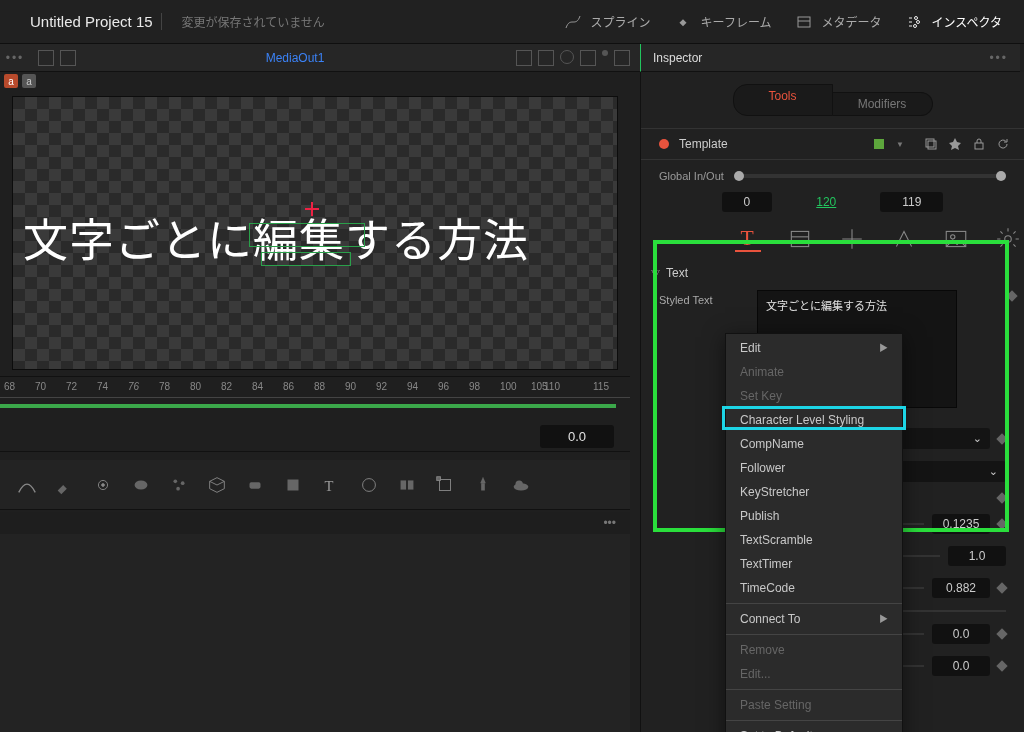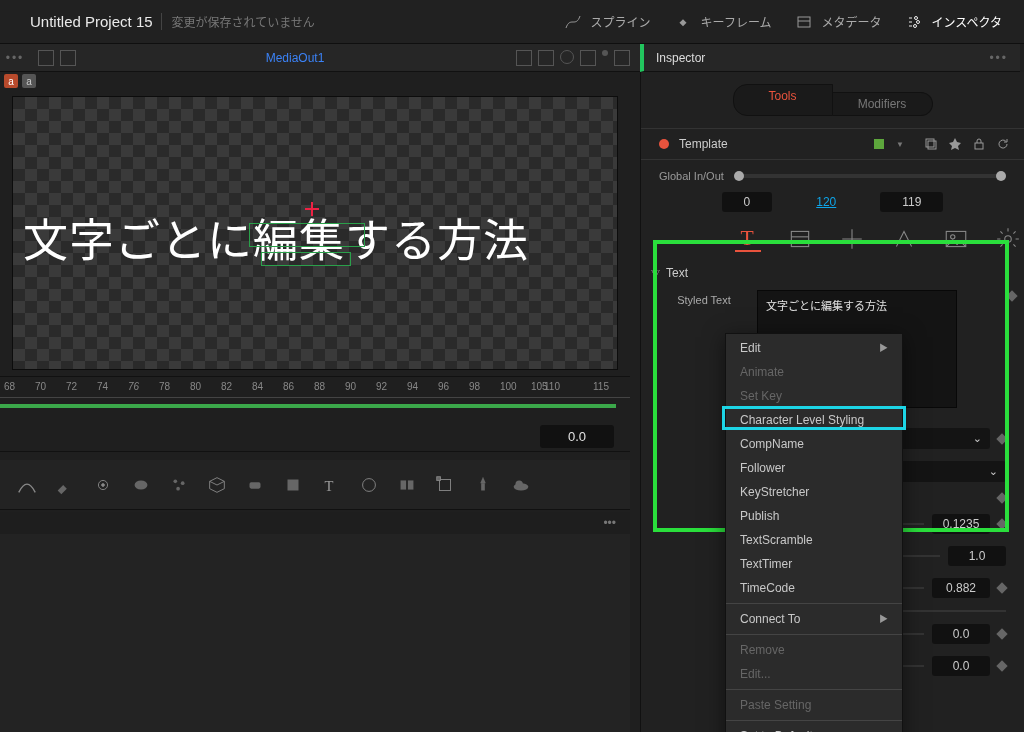--- a/index.html
+++ b/index.html
@@ -13,21 +13,21 @@
   }
 
   
   .header {
     position: absolute; left: 0; top: 0; width: 1024px; height: 44px;
     background: #212121;
     display: flex; align-items: center;
     border-bottom: 1px solid #0f0f0f;
   }
   .header .title { margin-left: 30px; font-size: 15px; color: #eaeaea; }
-  .header .dirty { margin-left: 8px; color: #777; font-size: 12px; border-left:1px solid #444; padding-left:10px;}
+  .header .dirty { margin-left: 8px; color: #777; font-size: 12px; border-left:1px solid #444; padding-left:20px;}
   .header .nav { margin-left: auto; display: flex; gap: 4px; padding-right: 12px; }
   .nav-btn {
     display: flex; align-items: center; gap: 10px;
     padding: 6px 10px; color: #aaa;
     border-radius: 4px; cursor: pointer;
   }
   .nav-btn.active { color: #fff; }
   .nav-btn .ic { width: 16px; height: 16px; display:inline-block; }
 
   
@@ -39,21 +39,21 @@
   .subbar .dots-l { width: 30px; text-align: center; color: #666; letter-spacing:2px;}
   .subbar .view-icons { display:flex; gap:6px; padding:0 8px; color:#777;}
   .subbar .media-label { flex: 1; text-align: center; color: #3b82f6; }
   .subbar .right-icons { display:flex; gap:6px; padding:0 10px; color:#777;}
   .mini-ic { width:16px; height:16px; border:1px solid #555; display:inline-block; }
   .mini-dot { width:6px; height:6px; border-radius:50%; background:#555;}
 
   .inspector-hdr {
     position:absolute; left:640px; top:44px; width:380px; height:28px;
     background:#262626; display:flex; align-items:center; padding:0 12px;
-    border-left:4px solid #22c55e; border-bottom:1px solid #111;
+    border-left:1px solid #22c55e; border-bottom:1px solid #111;
   }
   .inspector-hdr .lbl { color:#ddd; font-weight:500; }
   .inspector-hdr .dots { margin-left:auto; color:#666; letter-spacing:2px;}
 
   
   .tag-row {
     position:absolute; left:0; top:72px; width:640px; height:18px;
     background:#1f1f1f; display:flex; gap:4px; padding-left:4px; align-items:center;
   }
   .atag { width:14px; height:14px; border-radius:2px; display:flex; align-items:center; justify-content:center; font-size:10px; }
@@ -149,35 +149,35 @@
   .tool-icons { display:flex; gap:10px; margin-left:10px; }
   .tiny-ic { width:14px; height:14px; color:#888; }
 
   .global-row { display:flex; align-items:center; gap:10px; padding:10px 18px 4px;}
   .global-row .lbl{ color:#999; font-size:11px; }
   .slider { flex:1; height:4px; background:#333; border-radius:2px; position:relative;}
   .slider .ball { position:absolute; top:-3px; width:10px; height:10px; border-radius:50%; background:#aaa;}
   .ball.l{ left:0;} .ball.r{ right:0;}
   .io-nums { display:flex; gap:44px; justify-content:center; padding:6px 0 14px;}
   .numbox { background:#111; padding:3px 22px; border-radius:3px; font-size:12px;}
-  .numplain { color:#0ea5e9; padding-top:3px;text-decoration:underline;}
+  .numplain { color:#22c55e; padding-top:3px;text-decoration:underline;}
 
   .tab-icons { display:flex; gap:26px; padding:0 0 0 94px; align-items:center;}
   .tab-icon { width:26px; height:26px; color:#888; display:flex; align-items:center; justify-content:center;}
   .tab-icon.active { color:#e9533d; border-bottom:2px solid #e9533d; padding-bottom:2px;}
 
   .green-box {
     position:absolute; left:12px; top:168px; width:356px; height:292px;
     border:4px solid #2adf3c; pointer-events:none;
   }
 
   .section-hdr { display:flex; align-items:center; padding:14px 10px 2px; gap:6px; font-size:12px; }
   .section-hdr .chev { font-size:9px; color:#aaa;}
   .prop-row { display:flex; align-items:flex-start; padding:8px 18px; gap:8px; position:relative;}
-  .prop-row .plabel { width:90px; text-align:center; color:#aaa; font-size:11px; padding-top:4px;}
+  .prop-row .plabel { width:90px; text-align:left; color:#aaa; font-size:11px; padding-top:4px;}
   .textarea {
     width:200px; height:118px; background:#141414; border:1px solid #080808;
     padding:6px 8px; font-size:11px; color:#e2e2e2;
   }
   .key-diamond {
     position:absolute; width:8px; height:8px; background:#666; transform:rotate(45deg);
   }
 
   .value-row { display:flex; align-items:center; padding:6px 18px; gap:8px;}
   .value-row .plabel { width:90px; text-align:right; color:#aaa; font-size:11px;}

